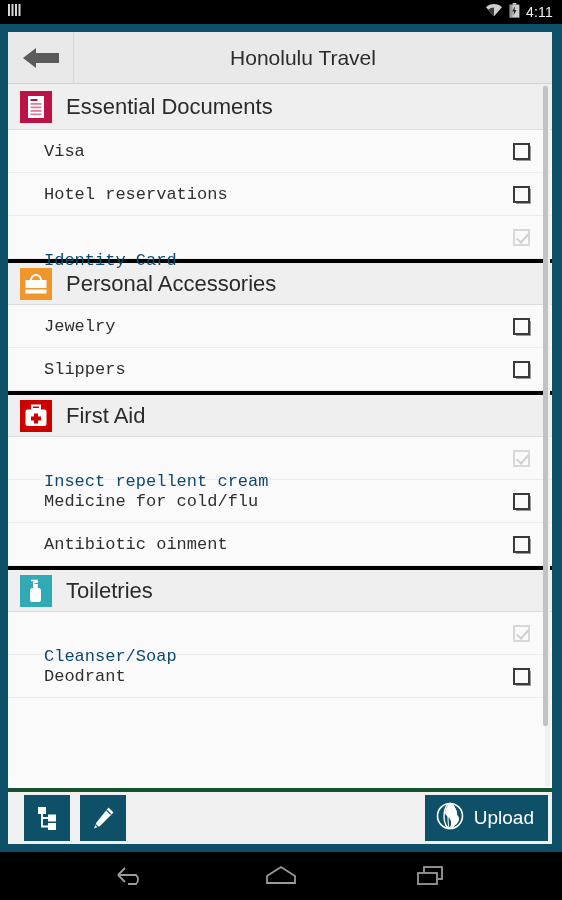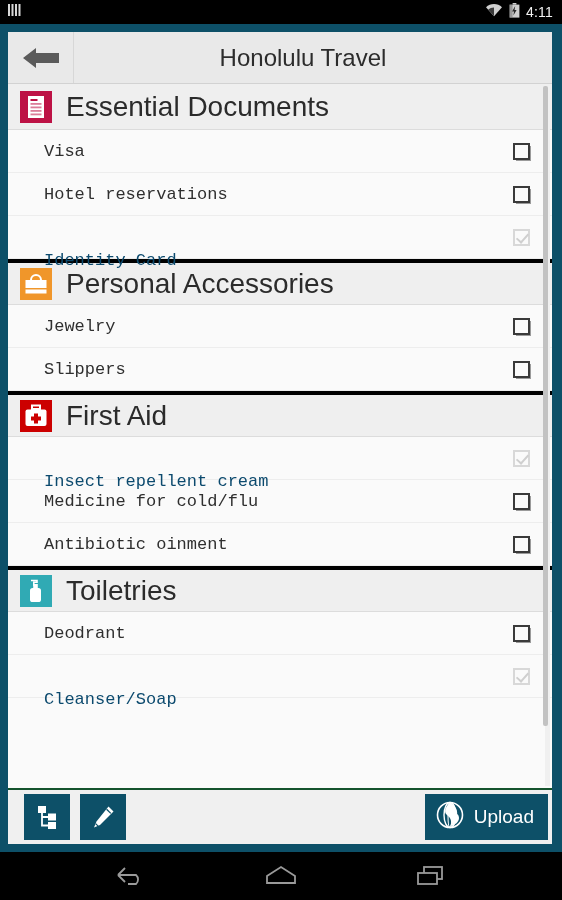--- a/index.html
+++ b/index.html
@@ -49,21 +49,21 @@
     border-right: 1px solid #d7d7d7;
     display: flex; align-items: center; justify-content: center;
     cursor: pointer;
   }
   .backbtn svg { display: block; }
   .title-wrap {
     flex: 1; display: flex; align-items: center; justify-content: center;
     padding-right: 20px;
   }
   .title-text {
-    font-size: 24px; color: #2c2c2c; font-weight: 400;
+    font-size: 21px; color: #2c2c2c; font-weight: 400;
   }
 
   
   .listarea {
     flex: 1; background: #fafafa;
     position: relative; overflow: hidden;
   }
   .scrolltrack {
     position: absolute; top: 2px; right: 2px; bottom: 2px;
     width: 5px; background: #f0f0f0;
@@ -83,21 +83,21 @@
     padding-left: 12px;
   }
   .cat-header:first-child { border-top: none; }
   .cat-icon {
     width: 32px; height: 32px; min-width: 32px;
     display: flex; align-items: center; justify-content: center;
   }
   .cat-icon svg { display: block; }
   .cat-label {
     margin-left: 14px;
-    font-size: 28px; color: #2b2b2b;
+    font-size: 22px; color: #2b2b2b;
   }
 
   .item-row {
     display: flex; align-items: center;
     height: 43px;
     background: #fafafa;
     border-bottom: 1px solid #ededed;
     padding: 0 22px 0 36px;
     cursor: pointer;
     font-family: Liberation Mono, monospace;
@@ -124,21 +124,21 @@
     border-width: 0 2px 2px 0;
     transform: rotate(42deg);
   }
 
   .list-filler { height: 52px; background: #fafafa; }
 
   
   .toolbar {
     height: 56px; min-height: 56px;
     background: #f0f0f0;
-    border-top: 2px solid #14532d;
+    border-top: 4px solid #14532d;
     display: flex; align-items: center;
     padding: 0 4px 0 16px;
   }
   .tool-btn {
     width: 46px; height: 46px;
     background: #0d5068;
     display: flex; align-items: center; justify-content: center;
     margin-right: 10px;
     cursor: pointer;
   }
@@ -289,27 +289,27 @@
               <span class="cat-icon">
                 <svg width="32" height="32" viewBox="0 0 32 32">
                   <rect width="32" height="32" fill="#30aab4"></rect>
                   <path d="M11 5.5 h6 v1.8 h-3.2 v2.6 h1.4" fill="none" stroke="#fff" stroke-width="1.6"></path>
                   <rect x="13.2" y="9" width="4.6" height="4" fill="#fff"></rect>
                   <rect x="10" y="13" width="11" height="14" rx="2.6" fill="#fff"></rect>
                 </svg>
               </span>
               <span class="cat-label">Toiletries</span>
             </div>
-            <div class="item-row">
-              <span class="item-label">Deodrant</span>
-              <span class="cb"></span>
-            </div>
             <div class="item-row done">
               <span class="item-label">Cleanser/Soap</span>
               <span class="cb checked"></span>
+            </div>
+            <div class="item-row">
+              <span class="item-label">Deodrant</span>
+              <span class="cb"></span>
             </div>
           </div>
         <div class="list-filler"></div>
         <div class="scrolltrack">
           <div class="scrollthumb"></div>
         </div>
       </div>
 
       <div class="toolbar">
         <div class="tool-btn">

